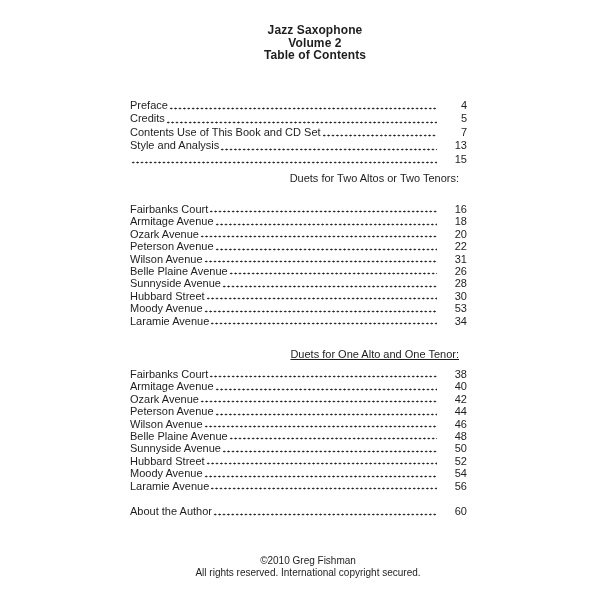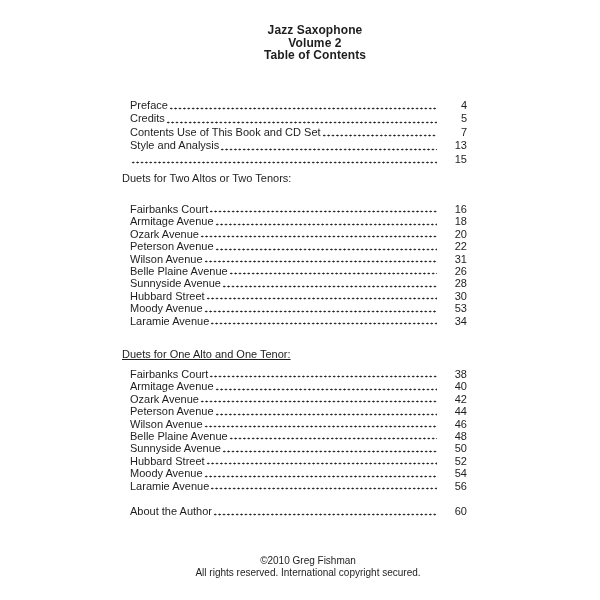--- a/index.html
+++ b/index.html
@@ -59,21 +59,21 @@
     flex: 0 0 22px;
     width: 22px;
     margin-left: 8px;
     text-align: right;
     white-space: nowrap;
   }
   .section-heading {
     position: absolute;
     left: 122px;
     width: 337px;
-    text-align: left;
+    text-align: right;
     font-size: 11px;
     line-height: 13px;
   }
   #front-list   { top: 99px;  }
   #heading-1    { top: 172px; }
   #duets-1-list { top: 203px; }
   #heading-2    { top: 348px; text-decoration: underline; }
   #duets-2-list { top: 368px; }
   #back-list    { top: 505px; }
   .footer {

